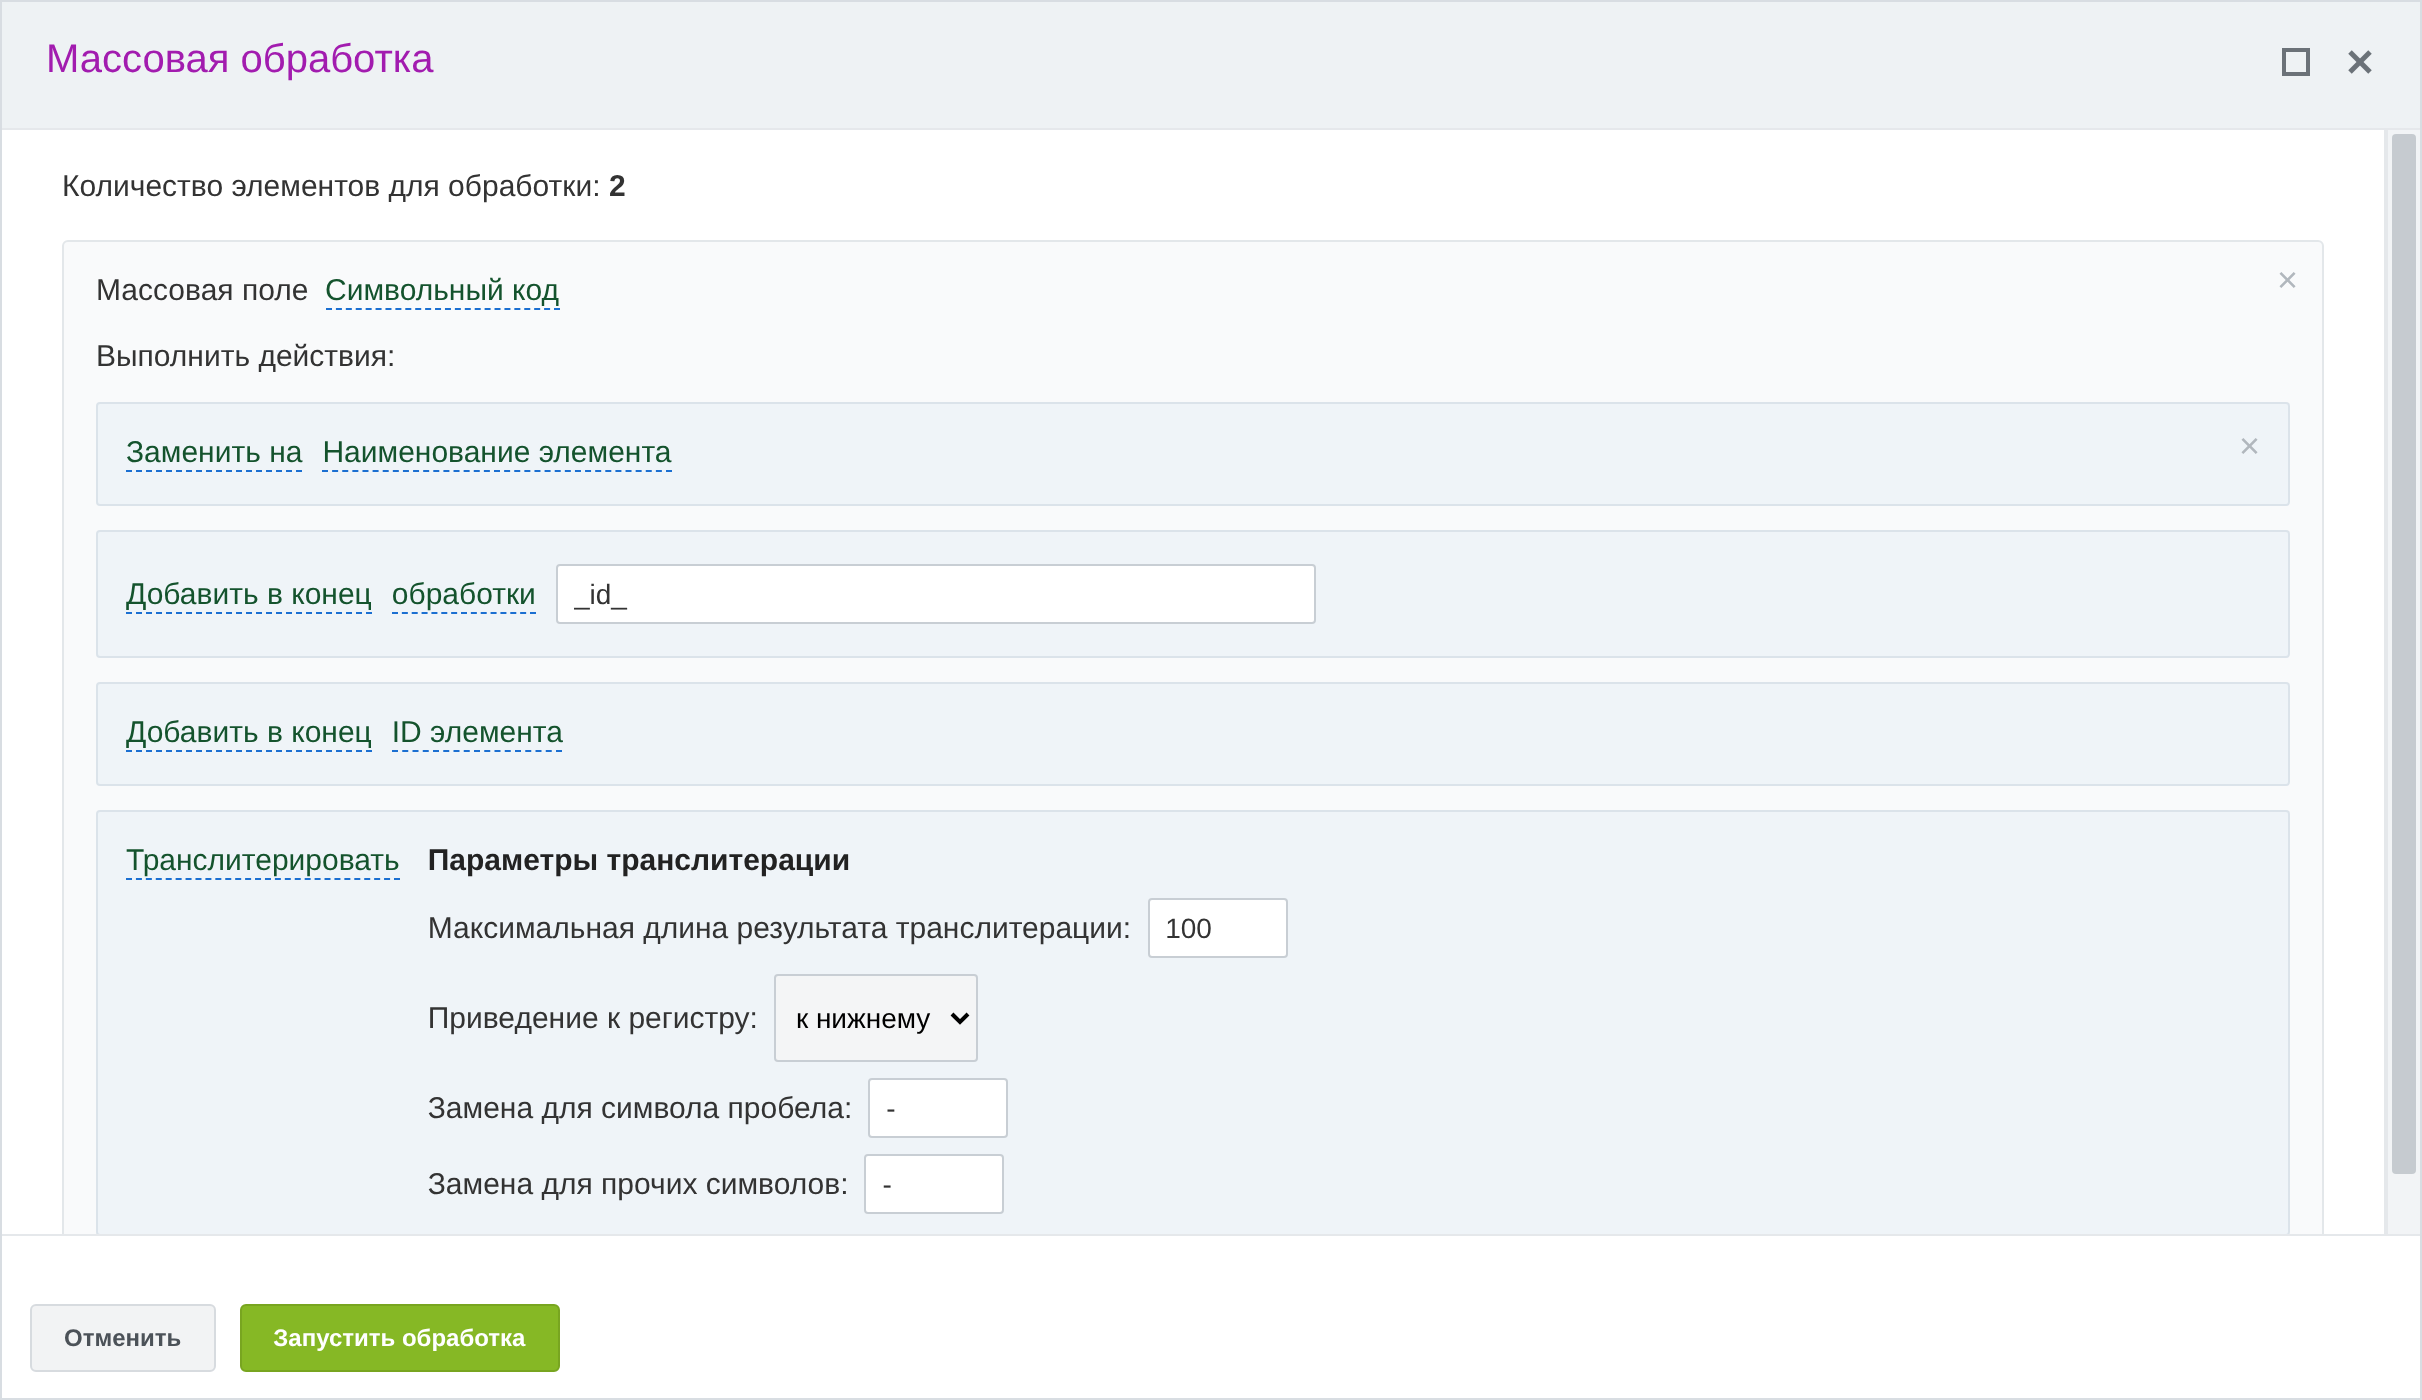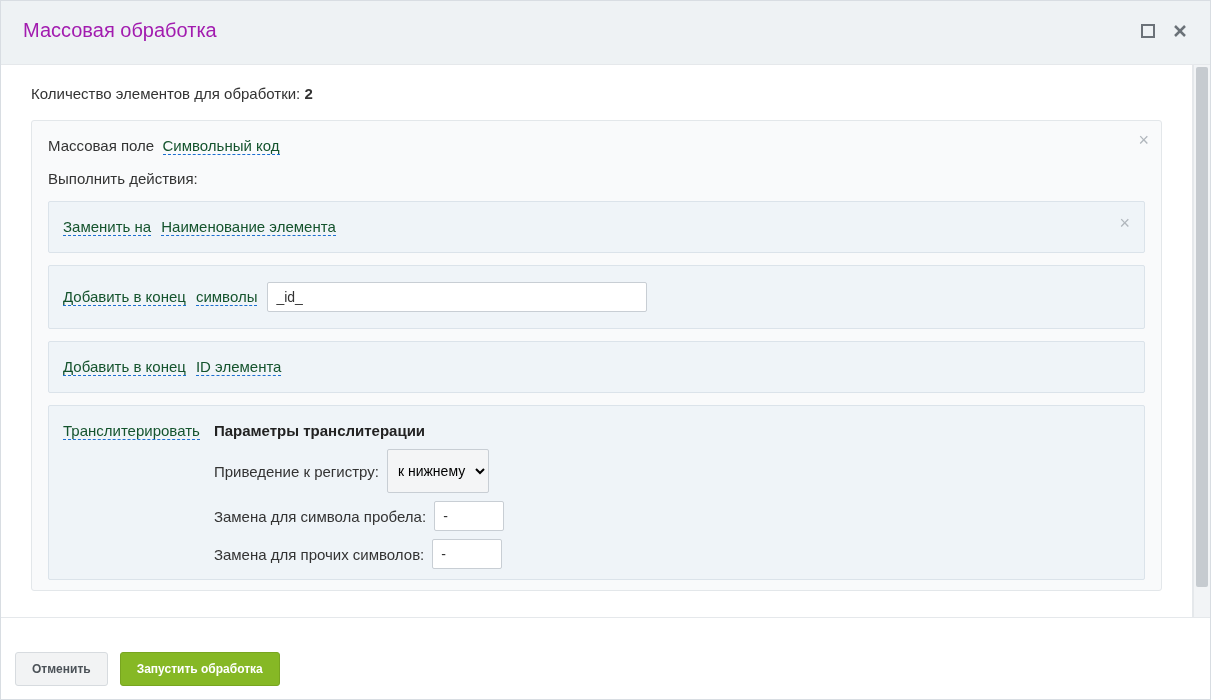--- a/index.html
+++ b/index.html
@@ -271,39 +271,43 @@
             <span class="panel-close">×</span>
             <div class="action-left">
               <span class="link">Заменить на</span>
               <span class="link">Наименование элемента</span>
             </div>
           </div>
 
           <div class="action-block">
             <div class="action-left">
               <span class="link">Добавить в конец</span>
-              <span class="link">символы</span>
+              <span class="link">обработки</span>
               <input type="text" class="text-input wide" value="_id_" style="">
             </div>
           </div>
 
           <div class="action-block">
             <div class="action-left">
               <span class="link">Добавить в конец</span>
               <span class="link">ID элемента</span>
             </div>
           </div>
 
           <div class="translit-block">
             <div>
               <span class="link">Транслитерировать</span>
             </div>
             <div class="translit-params">
               <div class="translit-title">Параметры транслитерации</div>
 
+              <div class="param-row">
+                <span>Максимальная длина результата транслитерации:</span>
+                <input type="text" class="text-input small" value="100" style="">
+              </div>
 
               <div class="param-row">
                 <span>Приведение к регистру:</span>
                 <select>
                   <option>к нижнему</option>
                 </select>
               </div>
 
               <div class="param-row">
                 <span>Замена для символа пробела:</span>

